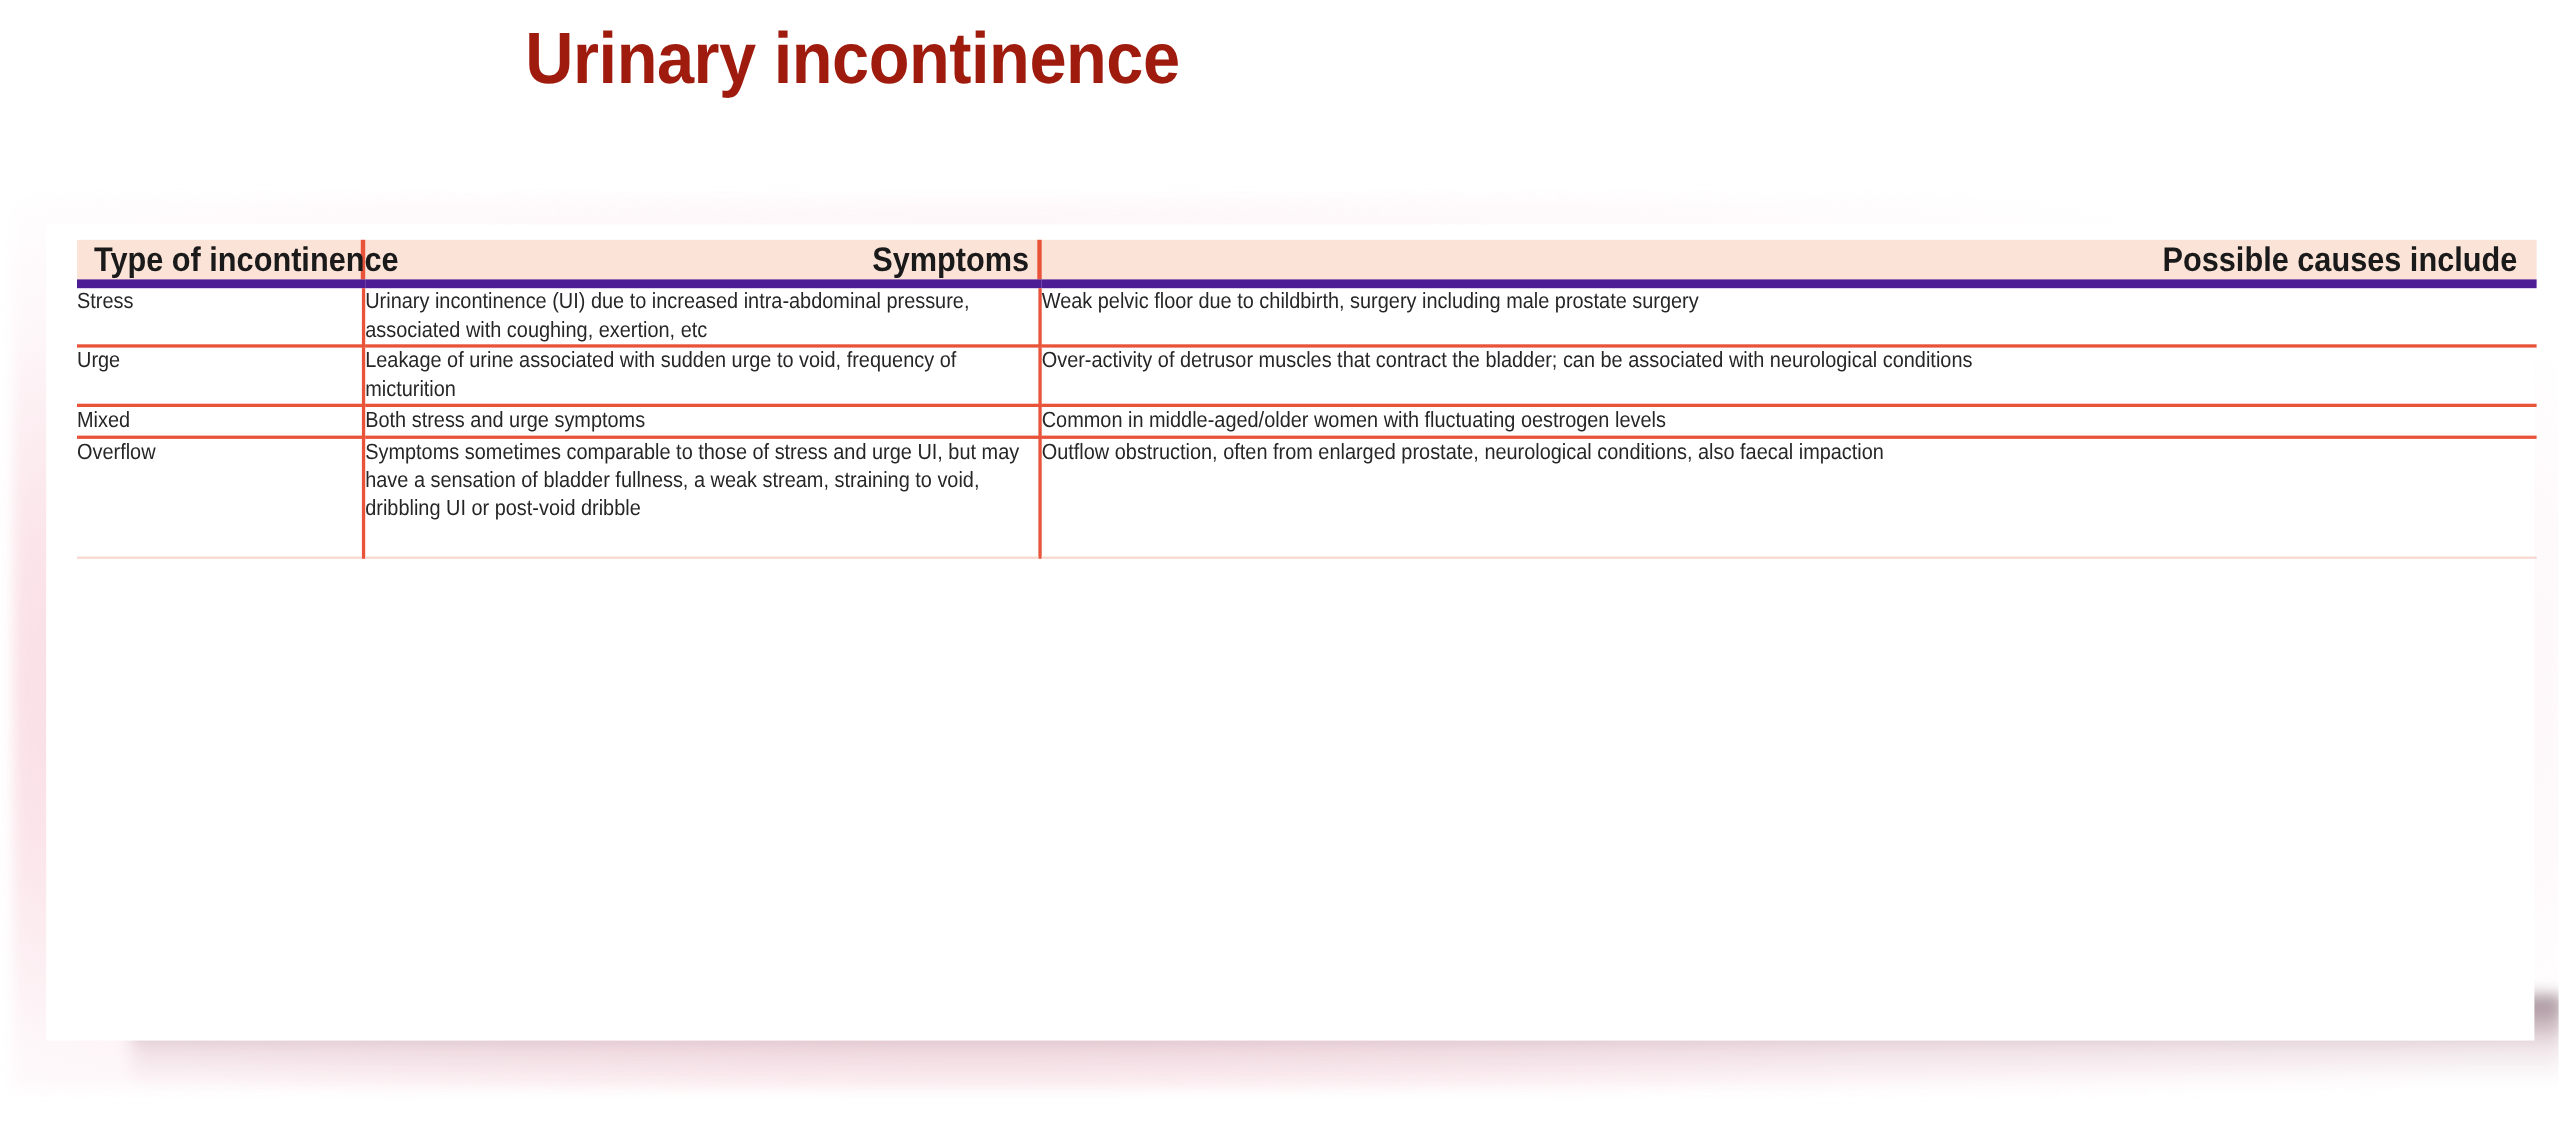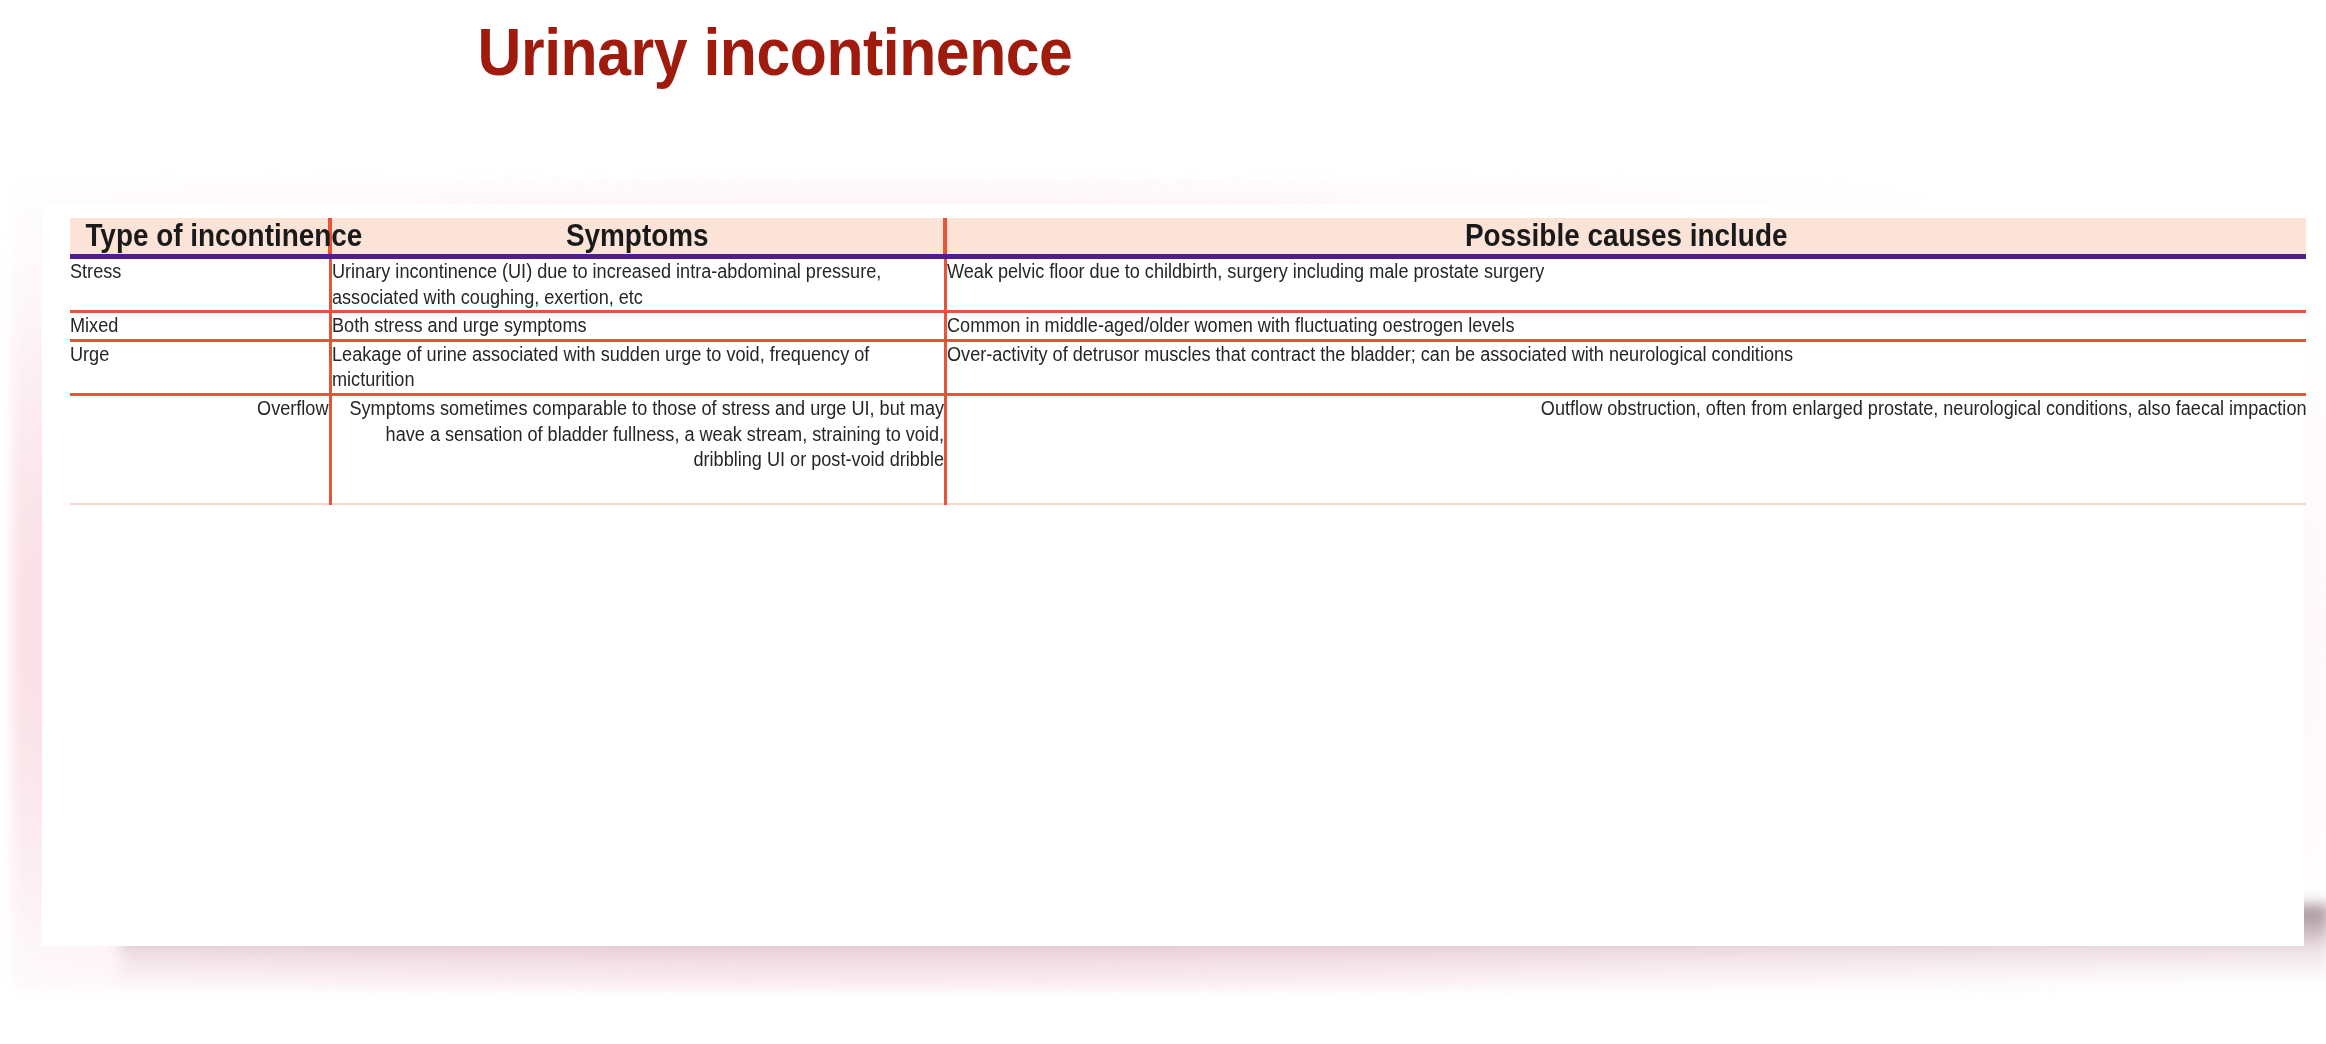--- a/index.html
+++ b/index.html
@@ -86,23 +86,23 @@
     vertical-align: top;
     padding: 0;
   }
 
   
   .hdr-cell {
     background: #FBE3D8;
     color: #1a1a1a;
     font-size: 31px;
     font-weight: bold;
-    text-align: center;
+    text-align: right;
     padding: 9px 10px 12px 10px;
-    border-bottom: 5px solid #4c1d95;
+    border-bottom: 8px solid #4c1d95;
     letter-spacing: 0px;
     white-space: nowrap;
   }
   .hdr-cell > span {
     display: inline-block;
     transform: scaleX(0.90);
     transform-origin: center;
   }
   .hdr-cell.col-sep { border-right: 4px solid #E8533A; }
 
@@ -119,21 +119,20 @@
     display: inline-block;
     transform: scaleX(0.905);
     transform-origin: left top;
     width: 110.5%;
   }
   .body-cell.type-cell > span { padding-right: 0; }
 
   tr.last-row .body-cell {
     border-bottom: 2px solid #F6D6CE;
     padding-bottom: 30px;
-    text-align: right;
   }
 </style>
 </head>
 <body>
 
 <div class="slide-title">Urinary incontinence</div>
 
 <div class="card-glow"></div>
 <div class="card-shadow"></div>
 
@@ -165,38 +164,38 @@
         </td>
         <td class="body-cell col-sep">
           <span>Urinary incontinence (UI) due to increased intra-abdominal pressure, associated with coughing, exertion, etc</span>
         </td>
         <td class="body-cell">
           <span>Weak pelvic floor due to childbirth, surgery including male prostate surgery</span>
         </td>
       </tr>
       <tr>
         <td class="body-cell type-cell col-sep">
+          <span>Urge</span>
+        </td>
+        <td class="body-cell col-sep">
+          <span>Leakage of urine associated with sudden urge to void, frequency of micturition</span>
+        </td>
+        <td class="body-cell">
+          <span>Over-activity of detrusor muscles that contract the bladder; can be associated with neurological conditions</span>
+        </td>
+      </tr>
+      <tr>
+        <td class="body-cell type-cell col-sep">
           <span>Mixed</span>
         </td>
         <td class="body-cell col-sep">
           <span>Both stress and urge symptoms</span>
         </td>
         <td class="body-cell">
           <span>Common in middle-aged/older women with fluctuating oestrogen levels</span>
-        </td>
-      </tr>
-      <tr>
-        <td class="body-cell type-cell col-sep">
-          <span>Urge</span>
-        </td>
-        <td class="body-cell col-sep">
-          <span>Leakage of urine associated with sudden urge to void, frequency of micturition</span>
-        </td>
-        <td class="body-cell">
-          <span>Over-activity of detrusor muscles that contract the bladder; can be associated with neurological conditions</span>
         </td>
       </tr>
       <tr class="last-row">
         <td class="body-cell type-cell col-sep">
           <span>Overflow</span>
         </td>
         <td class="body-cell col-sep">
           <span>Symptoms sometimes comparable to those of stress and urge UI, but may have a sensation of bladder fullness, a weak stream, straining to void, dribbling UI or post-void dribble</span>
         </td>
         <td class="body-cell">

